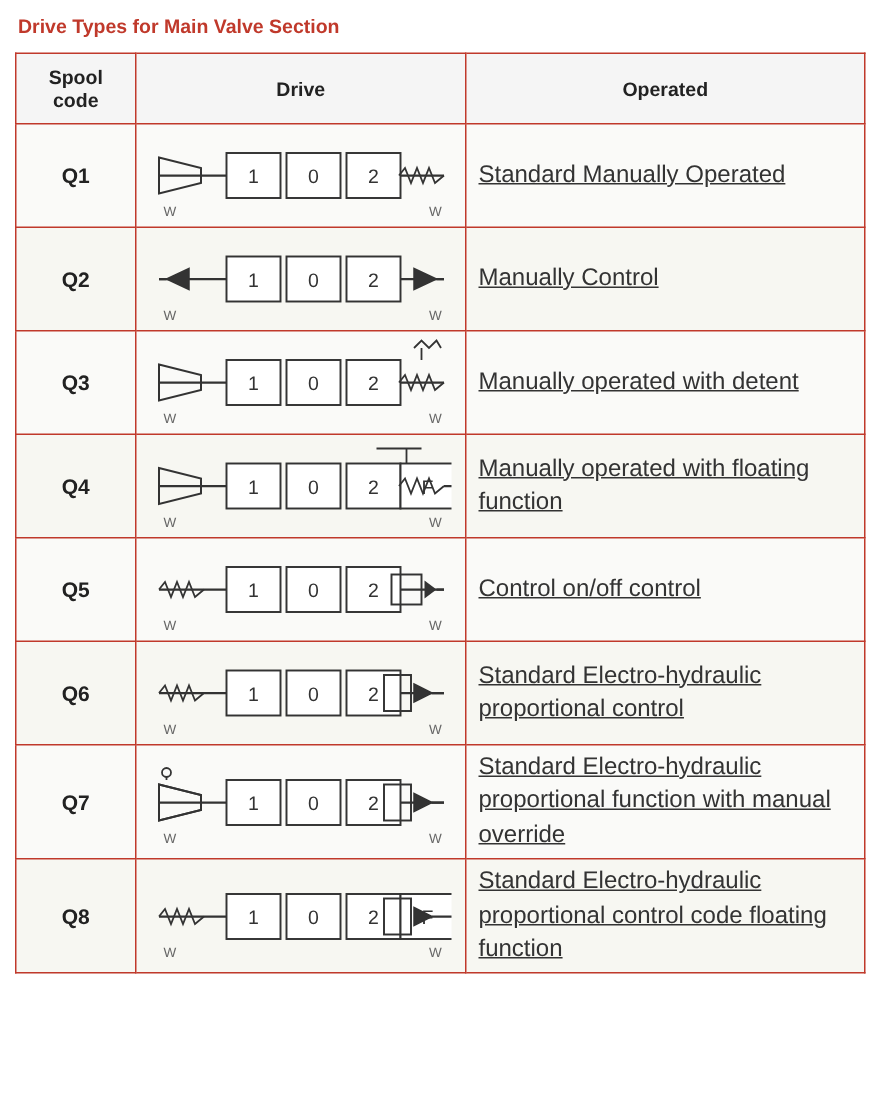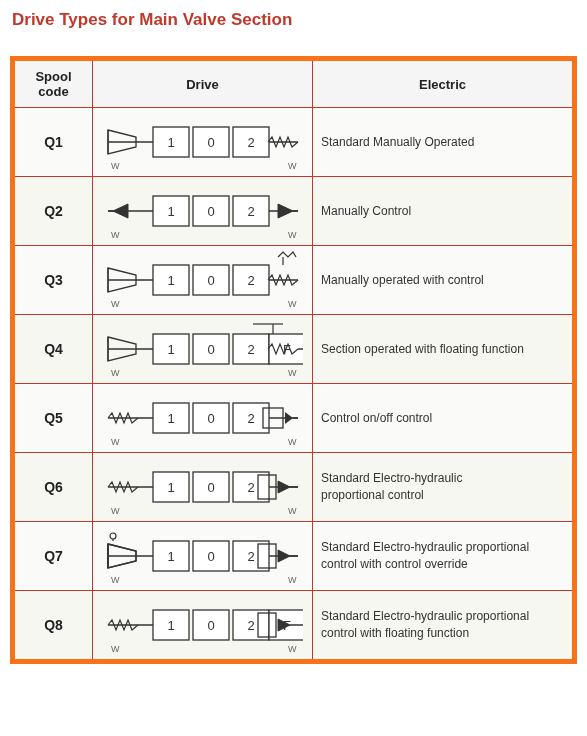--- a/index.html
+++ b/index.html
@@ -5,29 +5,29 @@
     * { box-sizing: border-box; margin: 0; padding: 0; }
     body {
       font-family: Arial, sans-serif;
       background: #fff;
       width: 587px;
       min-height: 736px;
       padding: 10px;
     }
     .page-title {
       color: #c0392b;
-      font-size: 17px;
+      font-size: 13px;
       font-weight: bold;
-      margin-bottom: 26px;
+      margin-bottom: 10px;
       padding-left: 2px;
     }
     table {
       width: 100%;
       border-collapse: collapse;
-      border: 5px solid #f97316;
+      border: 1px solid #f97316;
     }
     thead tr {
       background: #f5f5f5;
     }
     thead th {
       border: 1px solid #c0392b;
       padding: 8px 6px;
       font-size: 13px;
       font-weight: bold;
       text-align: center;
@@ -50,41 +50,42 @@
       font-weight: bold;
       color: #222;
       width: 80px;
     }
     .symbol-cell {
       text-align: center;
       width: 220px;
       padding: 4px 6px;
     }
     .function-cell {
-      font-size: 12px;
+      font-size: 16px;
       color: #333;
       line-height: 1.4;
+      text-decoration: underline;
     }
     
     svg {
       display: block;
       margin: 0 auto;
     }
   </style>
 </head>
 <body>
 
 <div class="page-title">Drive Types for Main Valve Section</div>
 
 <table>
   <thead>
     <tr>
       <th>Spool code</th>
       <th>Drive</th>
-      <th>Electric</th>
+      <th>Operated</th>
     </tr>
   </thead>
   <tbody id="table-body">
   <tr>
         <td class="spool-code">Q1</td>
         <td class="symbol-cell">
           <svg width="200" height="60" viewBox="0 0 200 60" xmlns="http://www.w3.org/2000/svg" style="font-size:13px;">
             <line x1="5" y1="30" x2="50" y2="30" stroke="#333" stroke-width="1.5"></line>
             <line x1="166" y1="30" x2="195" y2="30" stroke="#333" stroke-width="1.5"></line>
             <rect x="50" y="15" width="36" height="30" fill="white" stroke="#333" stroke-width="1.3"></rect>
@@ -138,21 +139,21 @@
             <text x="148" y="35" text-anchor="middle" font-size="13" fill="#333" font-family="Arial">2</text>
             <polygon points="5,18 33,25 33,35 5,42" fill="none" stroke="#333" stroke-width="1.3"></polygon>
           <line x1="5" y1="18" x2="5" y2="42" stroke="#333" stroke-width="1.3"></line>
             <polyline points="175,7 180,2 185,7 190,2 193,7" fill="none" stroke="#333" stroke-width="1.2"></polyline>
           <line x1="180" y1="7" x2="180" y2="15" stroke="#333" stroke-width="1.2"></line>
             <polyline points="165,30 169,25 173,35 177,25 181,35 185,25 189,35 195,30" fill="none" stroke="#333" stroke-width="1.2"></polyline>
             <text x="8" y="57" font-size="9" fill="#666" font-family="Arial">W</text>
             <text x="185" y="57" font-size="9" fill="#666" font-family="Arial">W</text>
           </svg>
         </td>
-        <td class="function-cell">Manually operated with control</td>
+        <td class="function-cell">Manually operated with detent</td>
       </tr>
       <tr>
         <td class="spool-code">Q4</td>
         <td class="symbol-cell">
           <svg width="200" height="60" viewBox="0 0 200 60" xmlns="http://www.w3.org/2000/svg" style="font-size:13px;">
             <line x1="5" y1="30" x2="50" y2="30" stroke="#333" stroke-width="1.5"></line>
             <line x1="166" y1="30" x2="195" y2="30" stroke="#333" stroke-width="1.5"></line>
             <rect x="50" y="15" width="36" height="30" fill="white" stroke="#333" stroke-width="1.3"></rect>
             <text x="68" y="35" text-anchor="middle" font-size="13" fill="#333" font-family="Arial">1</text>
             <rect x="90" y="15" width="36" height="30" fill="white" stroke="#333" stroke-width="1.3"></rect>
@@ -164,21 +165,21 @@
             <rect x="166" y="15" width="36" height="30" fill="white" stroke="#333" stroke-width="1.3"></rect>
             <text x="184" y="35" text-anchor="middle" font-size="13" fill="#333" font-family="Arial">F</text>
             <line x1="202" y1="30" x2="195" y2="30" stroke="#333" stroke-width="1.5"></line>
             <polyline points="165,30 169,25 173,35 177,25 181,35 185,25 189,35 195,30" fill="none" stroke="#333" stroke-width="1.2"></polyline>
             <line x1="170" y1="5" x2="170" y2="15" stroke="#333" stroke-width="1.2"></line>
             <line x1="150" y1="5" x2="180" y2="5" stroke="#333" stroke-width="1.2"></line>
             <text x="8" y="57" font-size="9" fill="#666" font-family="Arial">W</text>
             <text x="185" y="57" font-size="9" fill="#666" font-family="Arial">W</text>
           </svg>
         </td>
-        <td class="function-cell">Section operated with floating function</td>
+        <td class="function-cell">Manually operated with floating function</td>
       </tr>
       <tr>
         <td class="spool-code">Q5</td>
         <td class="symbol-cell">
           <svg width="200" height="60" viewBox="0 0 200 60" xmlns="http://www.w3.org/2000/svg" style="font-size:13px;">
             <line x1="5" y1="30" x2="50" y2="30" stroke="#333" stroke-width="1.5"></line>
             <line x1="166" y1="30" x2="195" y2="30" stroke="#333" stroke-width="1.5"></line>
             <rect x="50" y="15" width="36" height="30" fill="white" stroke="#333" stroke-width="1.3"></rect>
             <text x="68" y="35" text-anchor="middle" font-size="13" fill="#333" font-family="Arial">1</text>
             <rect x="90" y="15" width="36" height="30" fill="white" stroke="#333" stroke-width="1.3"></rect>
@@ -235,21 +236,21 @@
             <polygon points="175,24 187,30 175,36" fill="#333" stroke="#333" stroke-width="1"></polygon>
             <line x1="187" y1="30" x2="195" y2="30" stroke="#333" stroke-width="1.5"></line>
             <polygon points="5,18 33,25 33,35 5,42" fill="none" stroke="#333" stroke-width="1.3"></polygon>
           <line x1="5" y1="18" x2="5" y2="42" stroke="#333" stroke-width="1.3"></line>
             <circle cx="10" cy="10" r="3" fill="none" stroke="#333" stroke-width="1.2"></circle>
             <line x1="10" y1="13" x2="10" y2="15" stroke="#333" stroke-width="1.2"></line>
             <text x="8" y="57" font-size="9" fill="#666" font-family="Arial">W</text>
             <text x="185" y="57" font-size="9" fill="#666" font-family="Arial">W</text>
           </svg>
         </td>
-        <td class="function-cell">Standard Electro-hydraulic proportional control with control override</td>
+        <td class="function-cell">Standard Electro-hydraulic proportional function with manual override</td>
       </tr>
       <tr>
         <td class="spool-code">Q8</td>
         <td class="symbol-cell">
           <svg width="200" height="60" viewBox="0 0 200 60" xmlns="http://www.w3.org/2000/svg" style="font-size:13px;">
             <line x1="5" y1="30" x2="50" y2="30" stroke="#333" stroke-width="1.5"></line>
             <line x1="166" y1="30" x2="195" y2="30" stroke="#333" stroke-width="1.5"></line>
             <rect x="50" y="15" width="36" height="30" fill="white" stroke="#333" stroke-width="1.3"></rect>
             <text x="68" y="35" text-anchor="middle" font-size="13" fill="#333" font-family="Arial">1</text>
             <rect x="90" y="15" width="36" height="30" fill="white" stroke="#333" stroke-width="1.3"></rect>
@@ -260,16 +261,16 @@
             <text x="184" y="35" text-anchor="middle" font-size="13" fill="#333" font-family="Arial">F</text>
             <line x1="202" y1="30" x2="195" y2="30" stroke="#333" stroke-width="1.5"></line>
             <rect x="155" y="18" width="18" height="24" fill="none" stroke="#333" stroke-width="1.3"></rect>
             <polygon points="175,24 187,30 175,36" fill="#333" stroke="#333" stroke-width="1"></polygon>
             <line x1="187" y1="30" x2="195" y2="30" stroke="#333" stroke-width="1.5"></line>
             <polyline points="5,30 9,25 13,35 17,25 21,35 25,25 29,35 35,30" fill="none" stroke="#333" stroke-width="1.2"></polyline>
             <text x="8" y="57" font-size="9" fill="#666" font-family="Arial">W</text>
             <text x="185" y="57" font-size="9" fill="#666" font-family="Arial">W</text>
           </svg>
         </td>
-        <td class="function-cell">Standard Electro-hydraulic proportional control with floating function</td>
+        <td class="function-cell">Standard Electro-hydraulic proportional control code floating function</td>
       </tr>
     </tbody>
 </table>
 
 </body></html>

